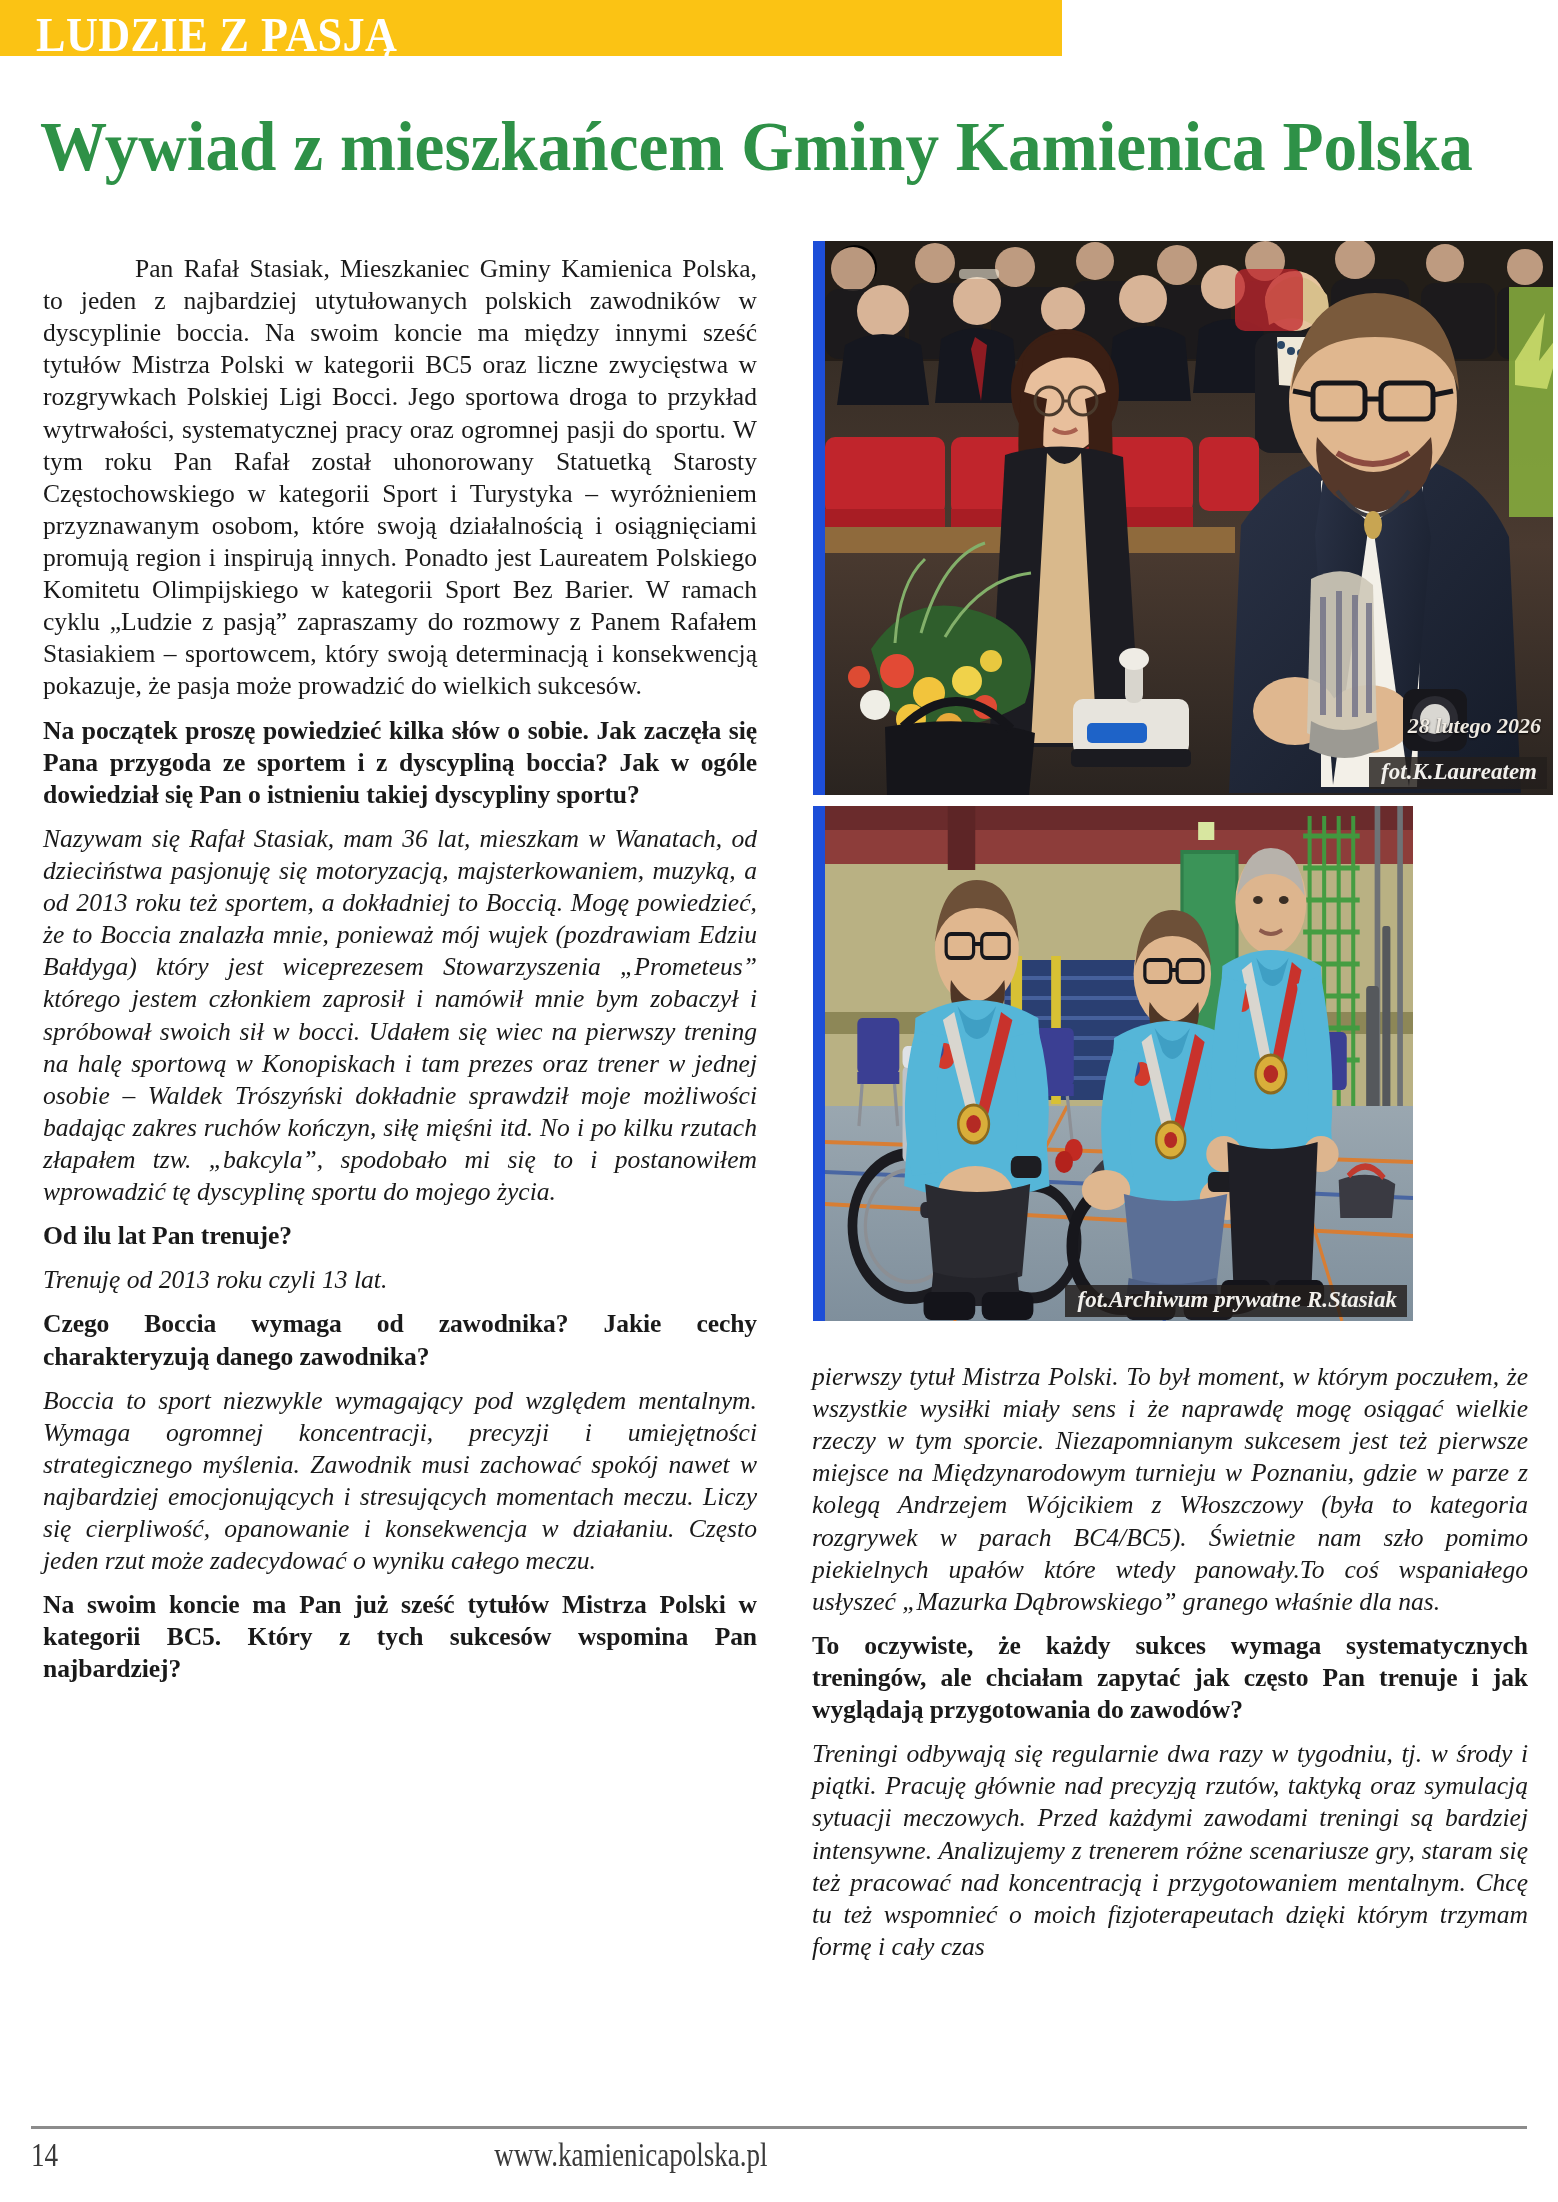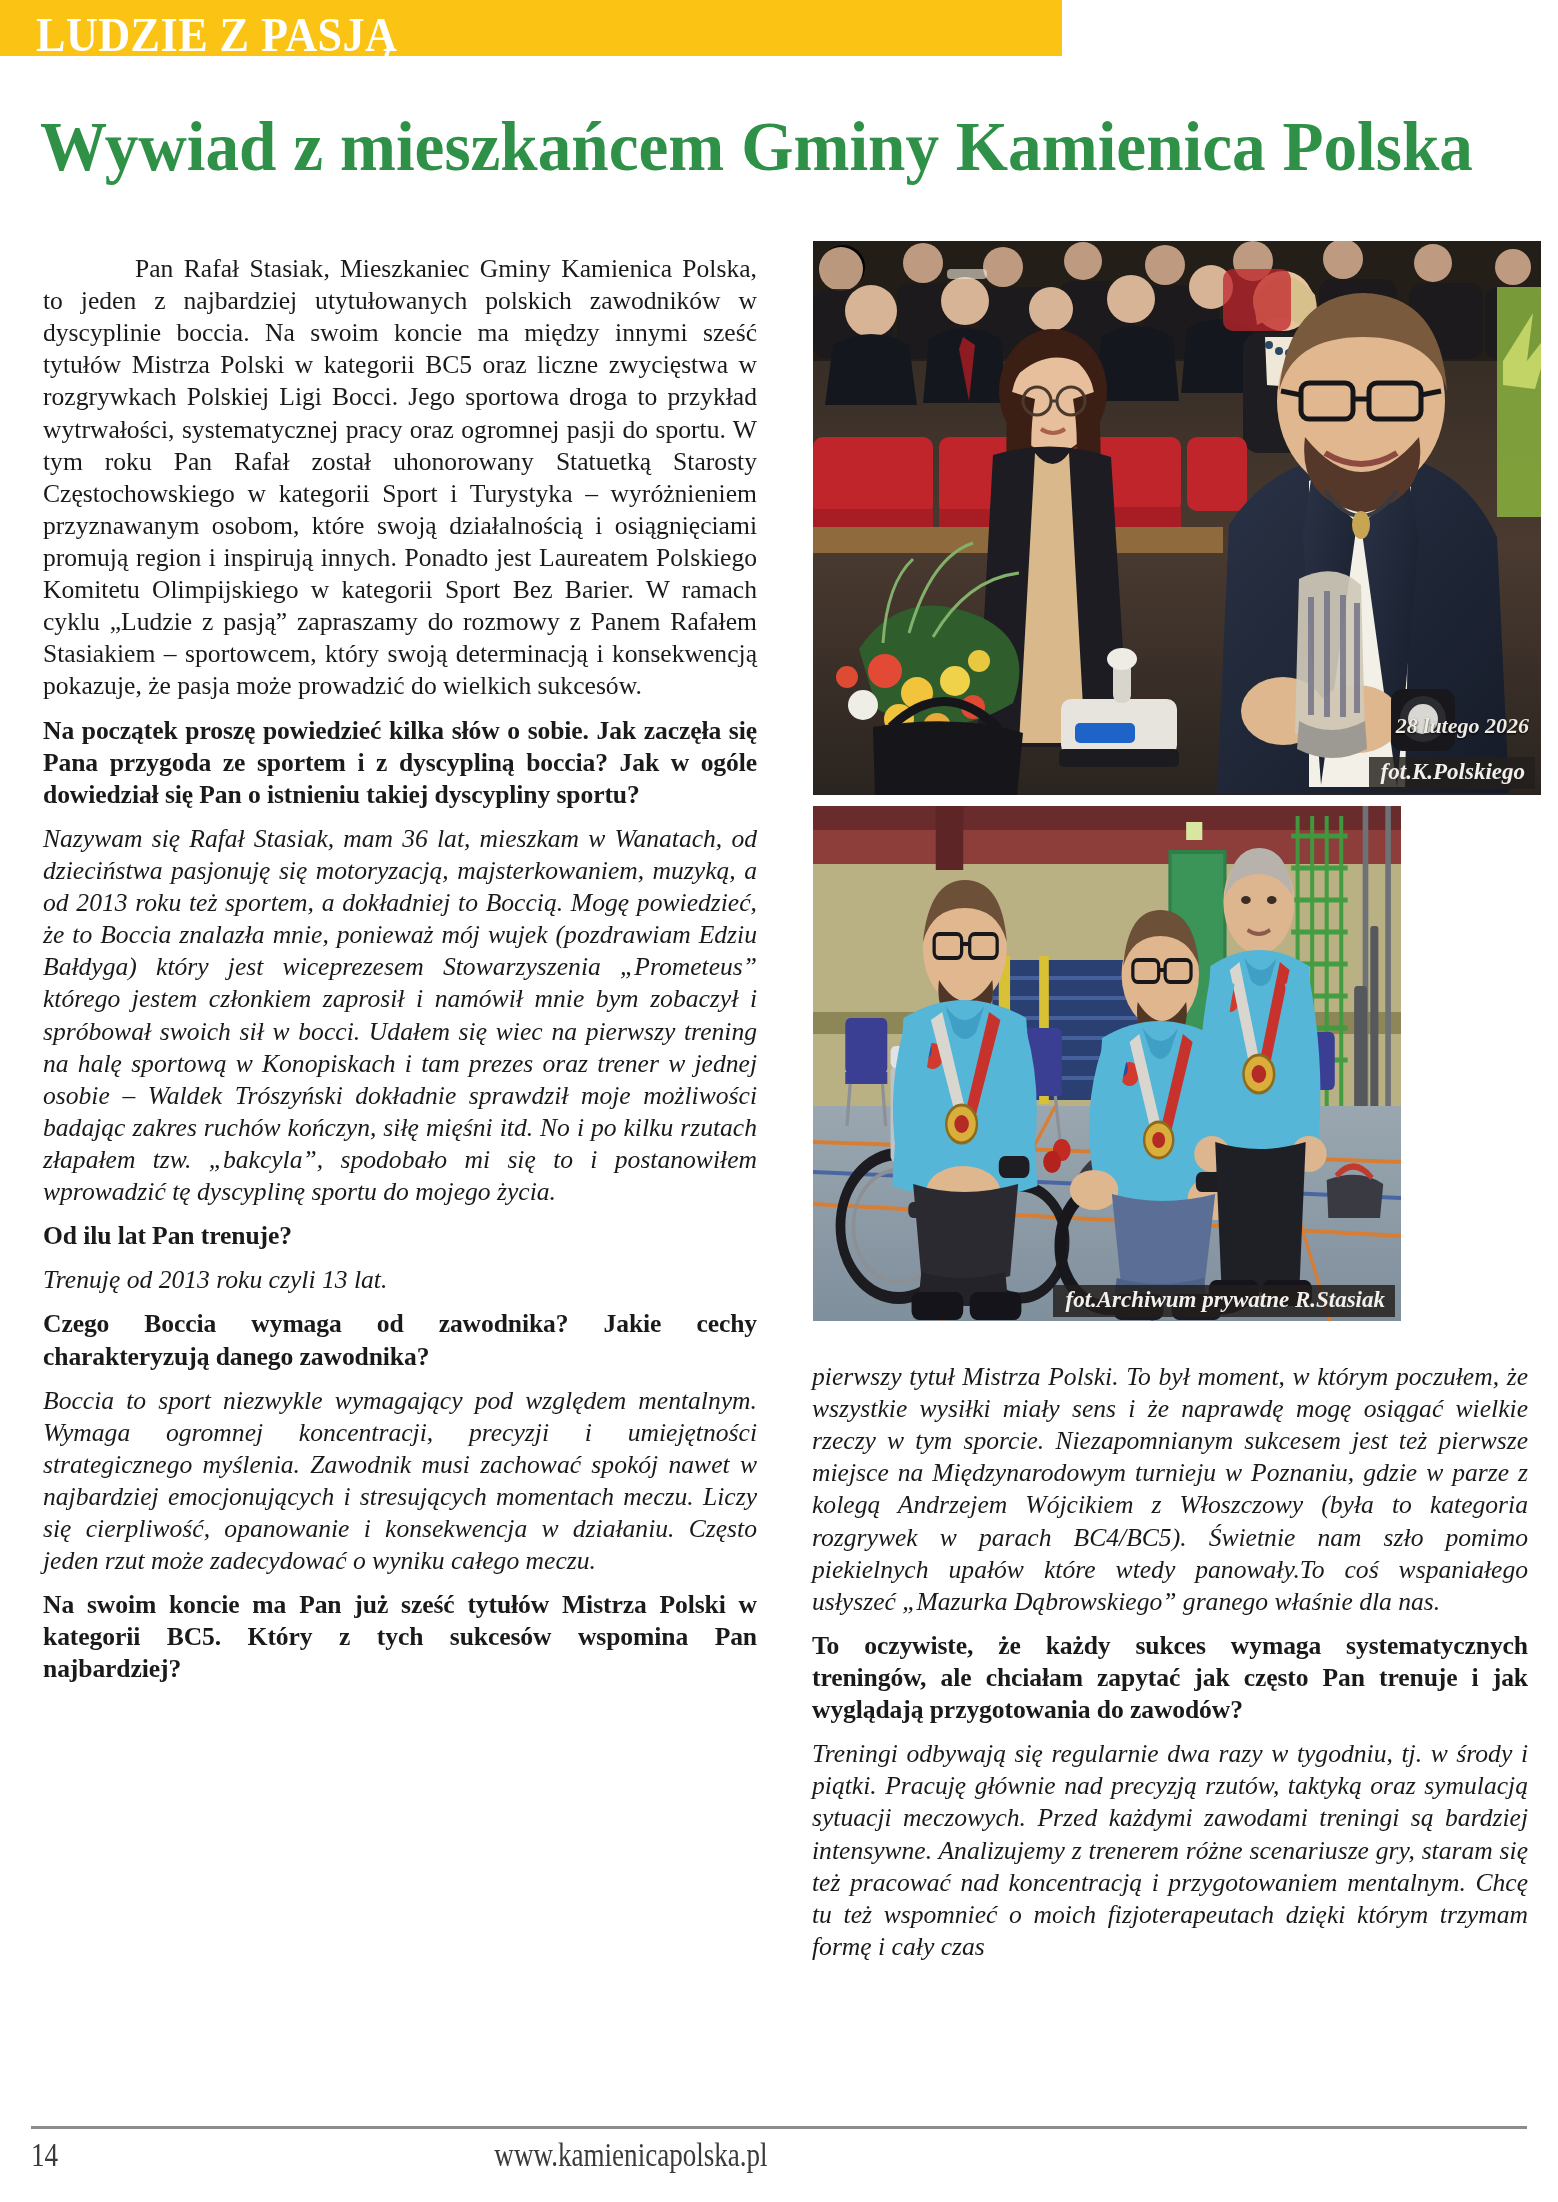--- a/index.html
+++ b/index.html
@@ -58,20 +58,21 @@
   .col p{ margin:12px; }
   .para-intro{ text-indent:92px; }
   .q{ font-weight:700; letter-spacing:-0.1px; }
   .a{ font-style:italic; }
 
   
   .photo{
     position:absolute;
     overflow:hidden;
     background:#1d4ed8;
+    padding-left:12px;
   }
   .photo-1{ left:813px; top:241px; width:728px; height:554px; }
   .photo-2{ left:813px; top:806px; width:588px; height:515px; }
 
   .photo img, .photo svg{ display:block; width:100%; height:100%; }
 
   .cap{
     position:absolute;
     right:6px;
     background:rgba(35,30,28,0.82);
@@ -308,21 +309,21 @@
         <path d="M530 354 l0 122"></path>
           <path d="M544 362 l0 110"></path>
       </g>
       <path d="M486 480 q32 18 66 0 l2 28 q-34 18 -70 0z" fill="#9c9a93"></path>
     </g>
 
     <rect x="684" y="46" width="44" height="230" fill="#8ab23e" opacity="0.85"></rect>
     <path d="M690 120 l30 -48 l-6 48 l26 -34 l-18 62 l-32 -4z" fill="#c9d96a" opacity="0.9"></path>
   </svg>
   <div class="cap-date">28 lutego 2026</div>
-  <div class="cap cap-1">fot.K.Polskiego</div>
+  <div class="cap cap-1">fot.K.Laureatem</div>
 </div>
 
 <div class="photo photo-2">
   <svg viewBox="0 0 728 515" preserveAspectRatio="none">
     <defs>
       <linearGradient id="floorg" x1="0" y1="0" x2="0" y2="1">
         <stop offset="0%" stop-color="#9aa7b0"></stop>
         <stop offset="100%" stop-color="#7f8f9c"></stop>
       </linearGradient>
     </defs>

